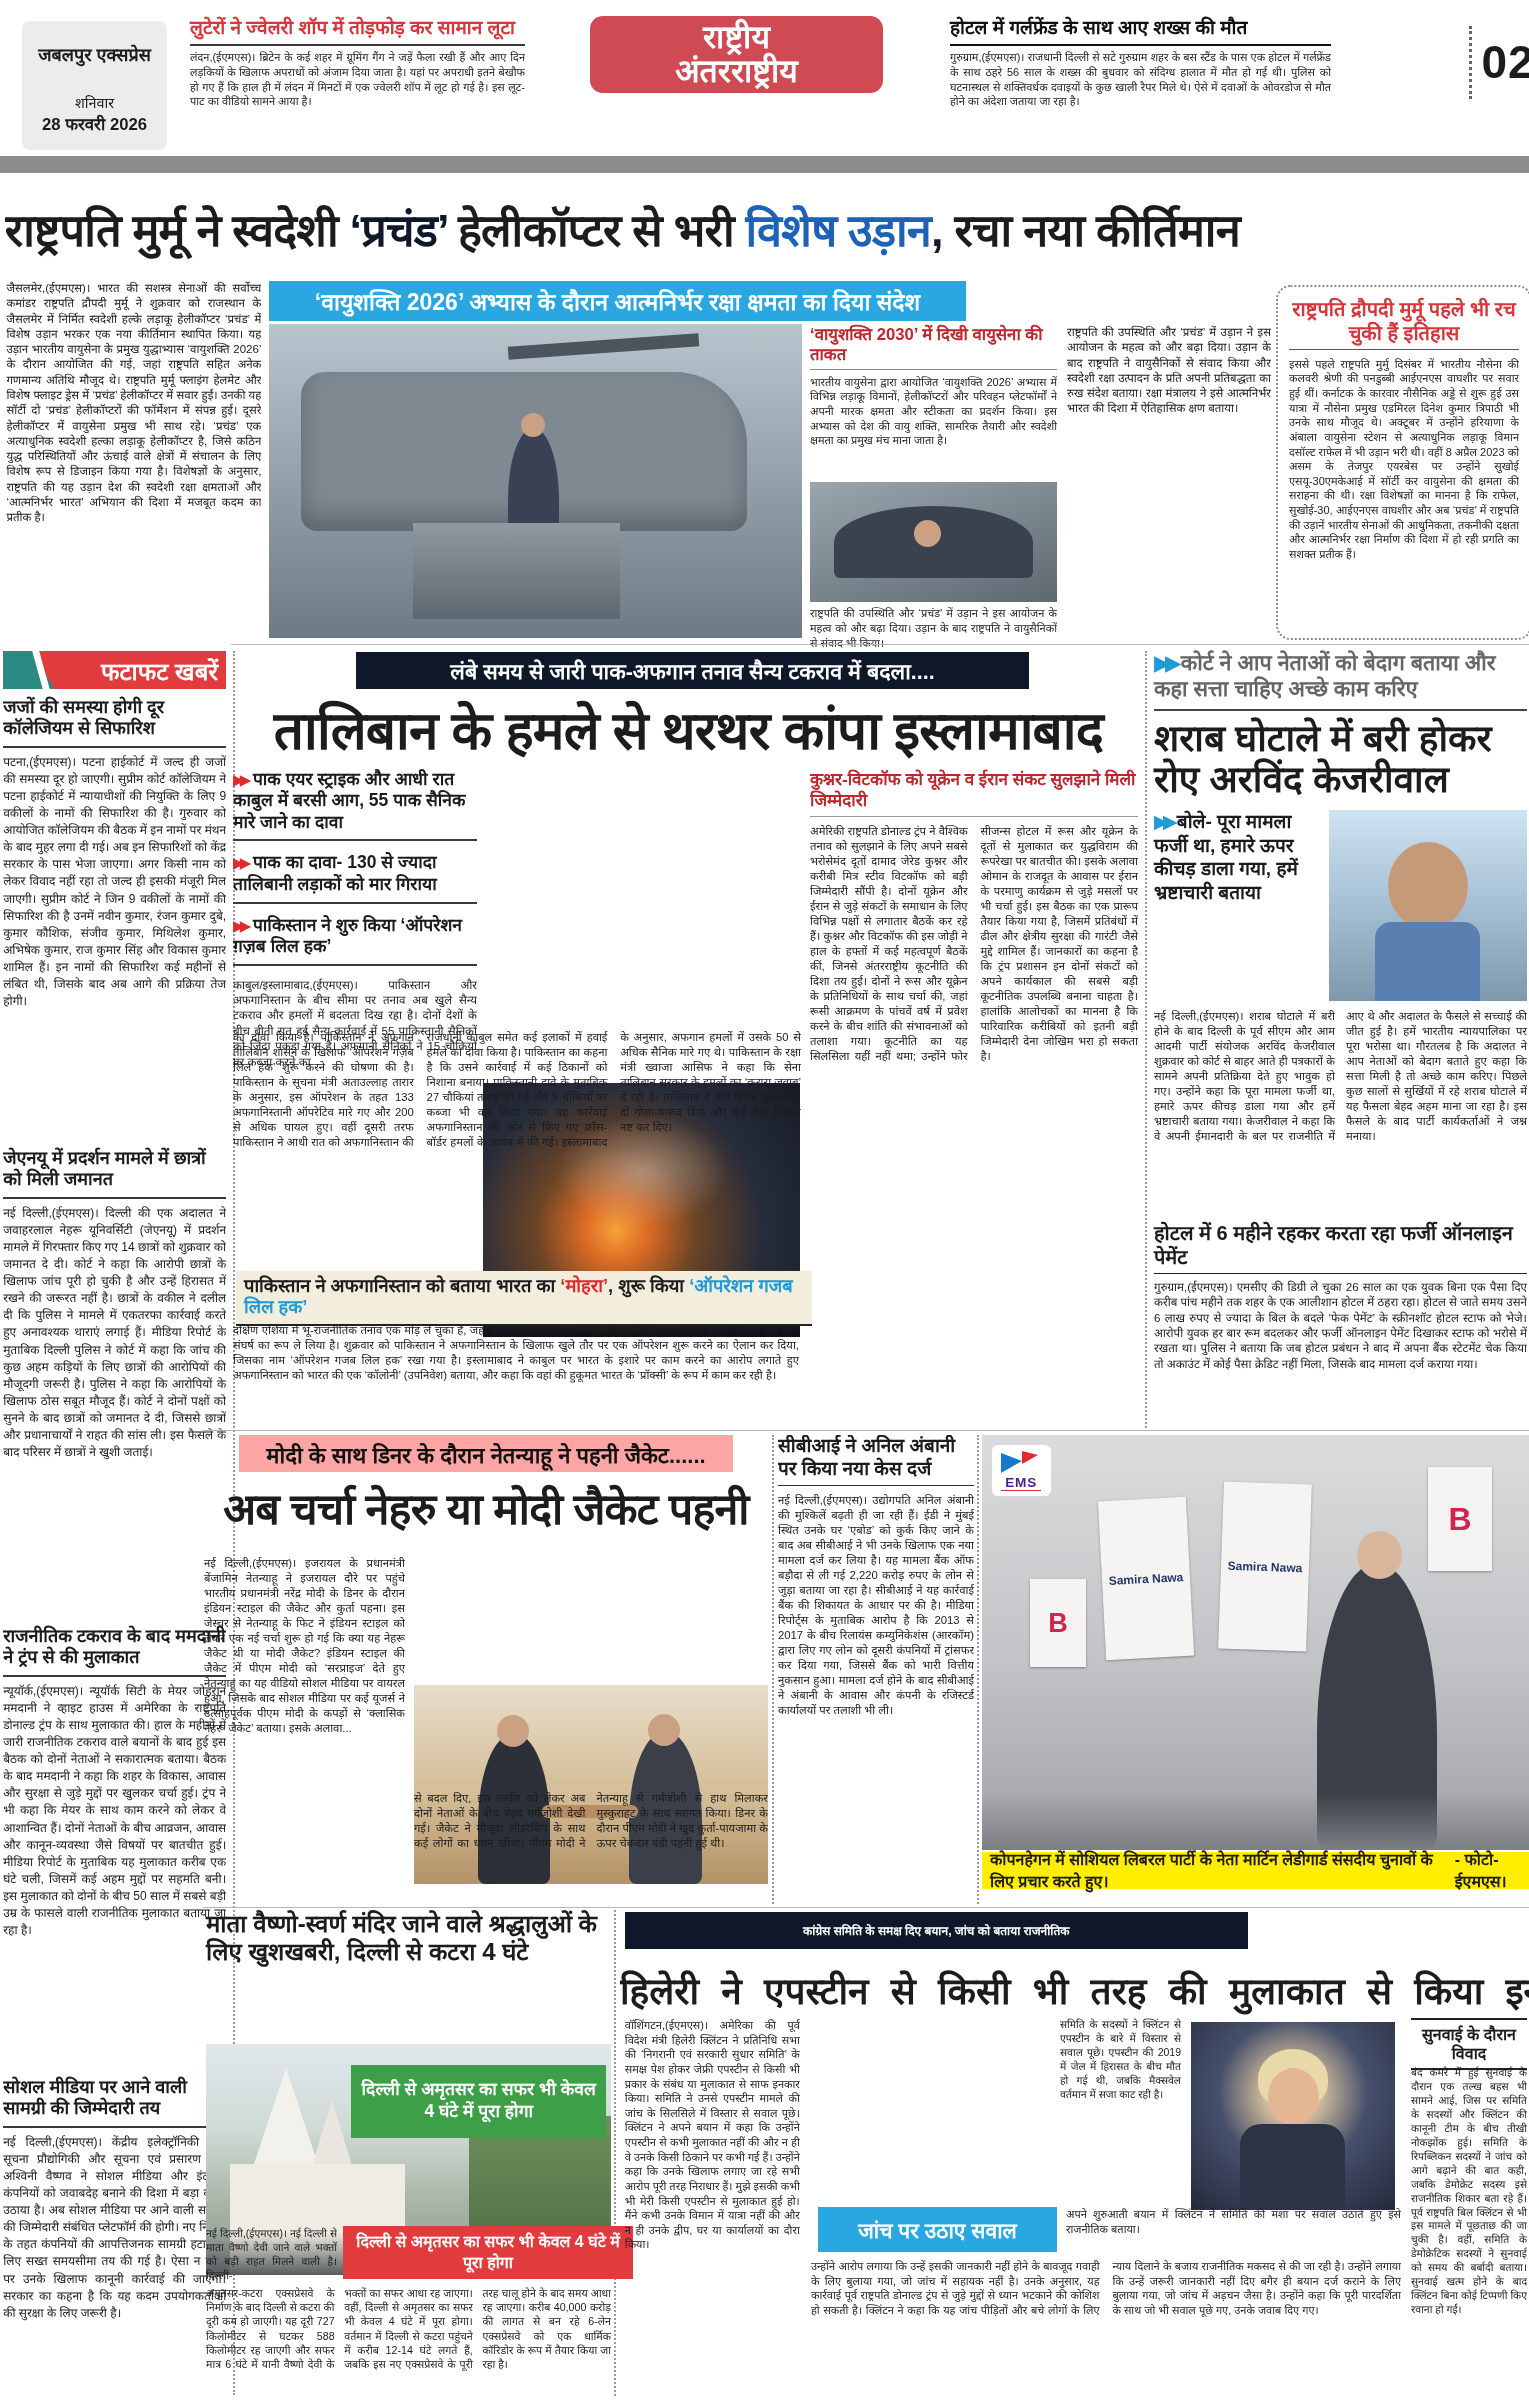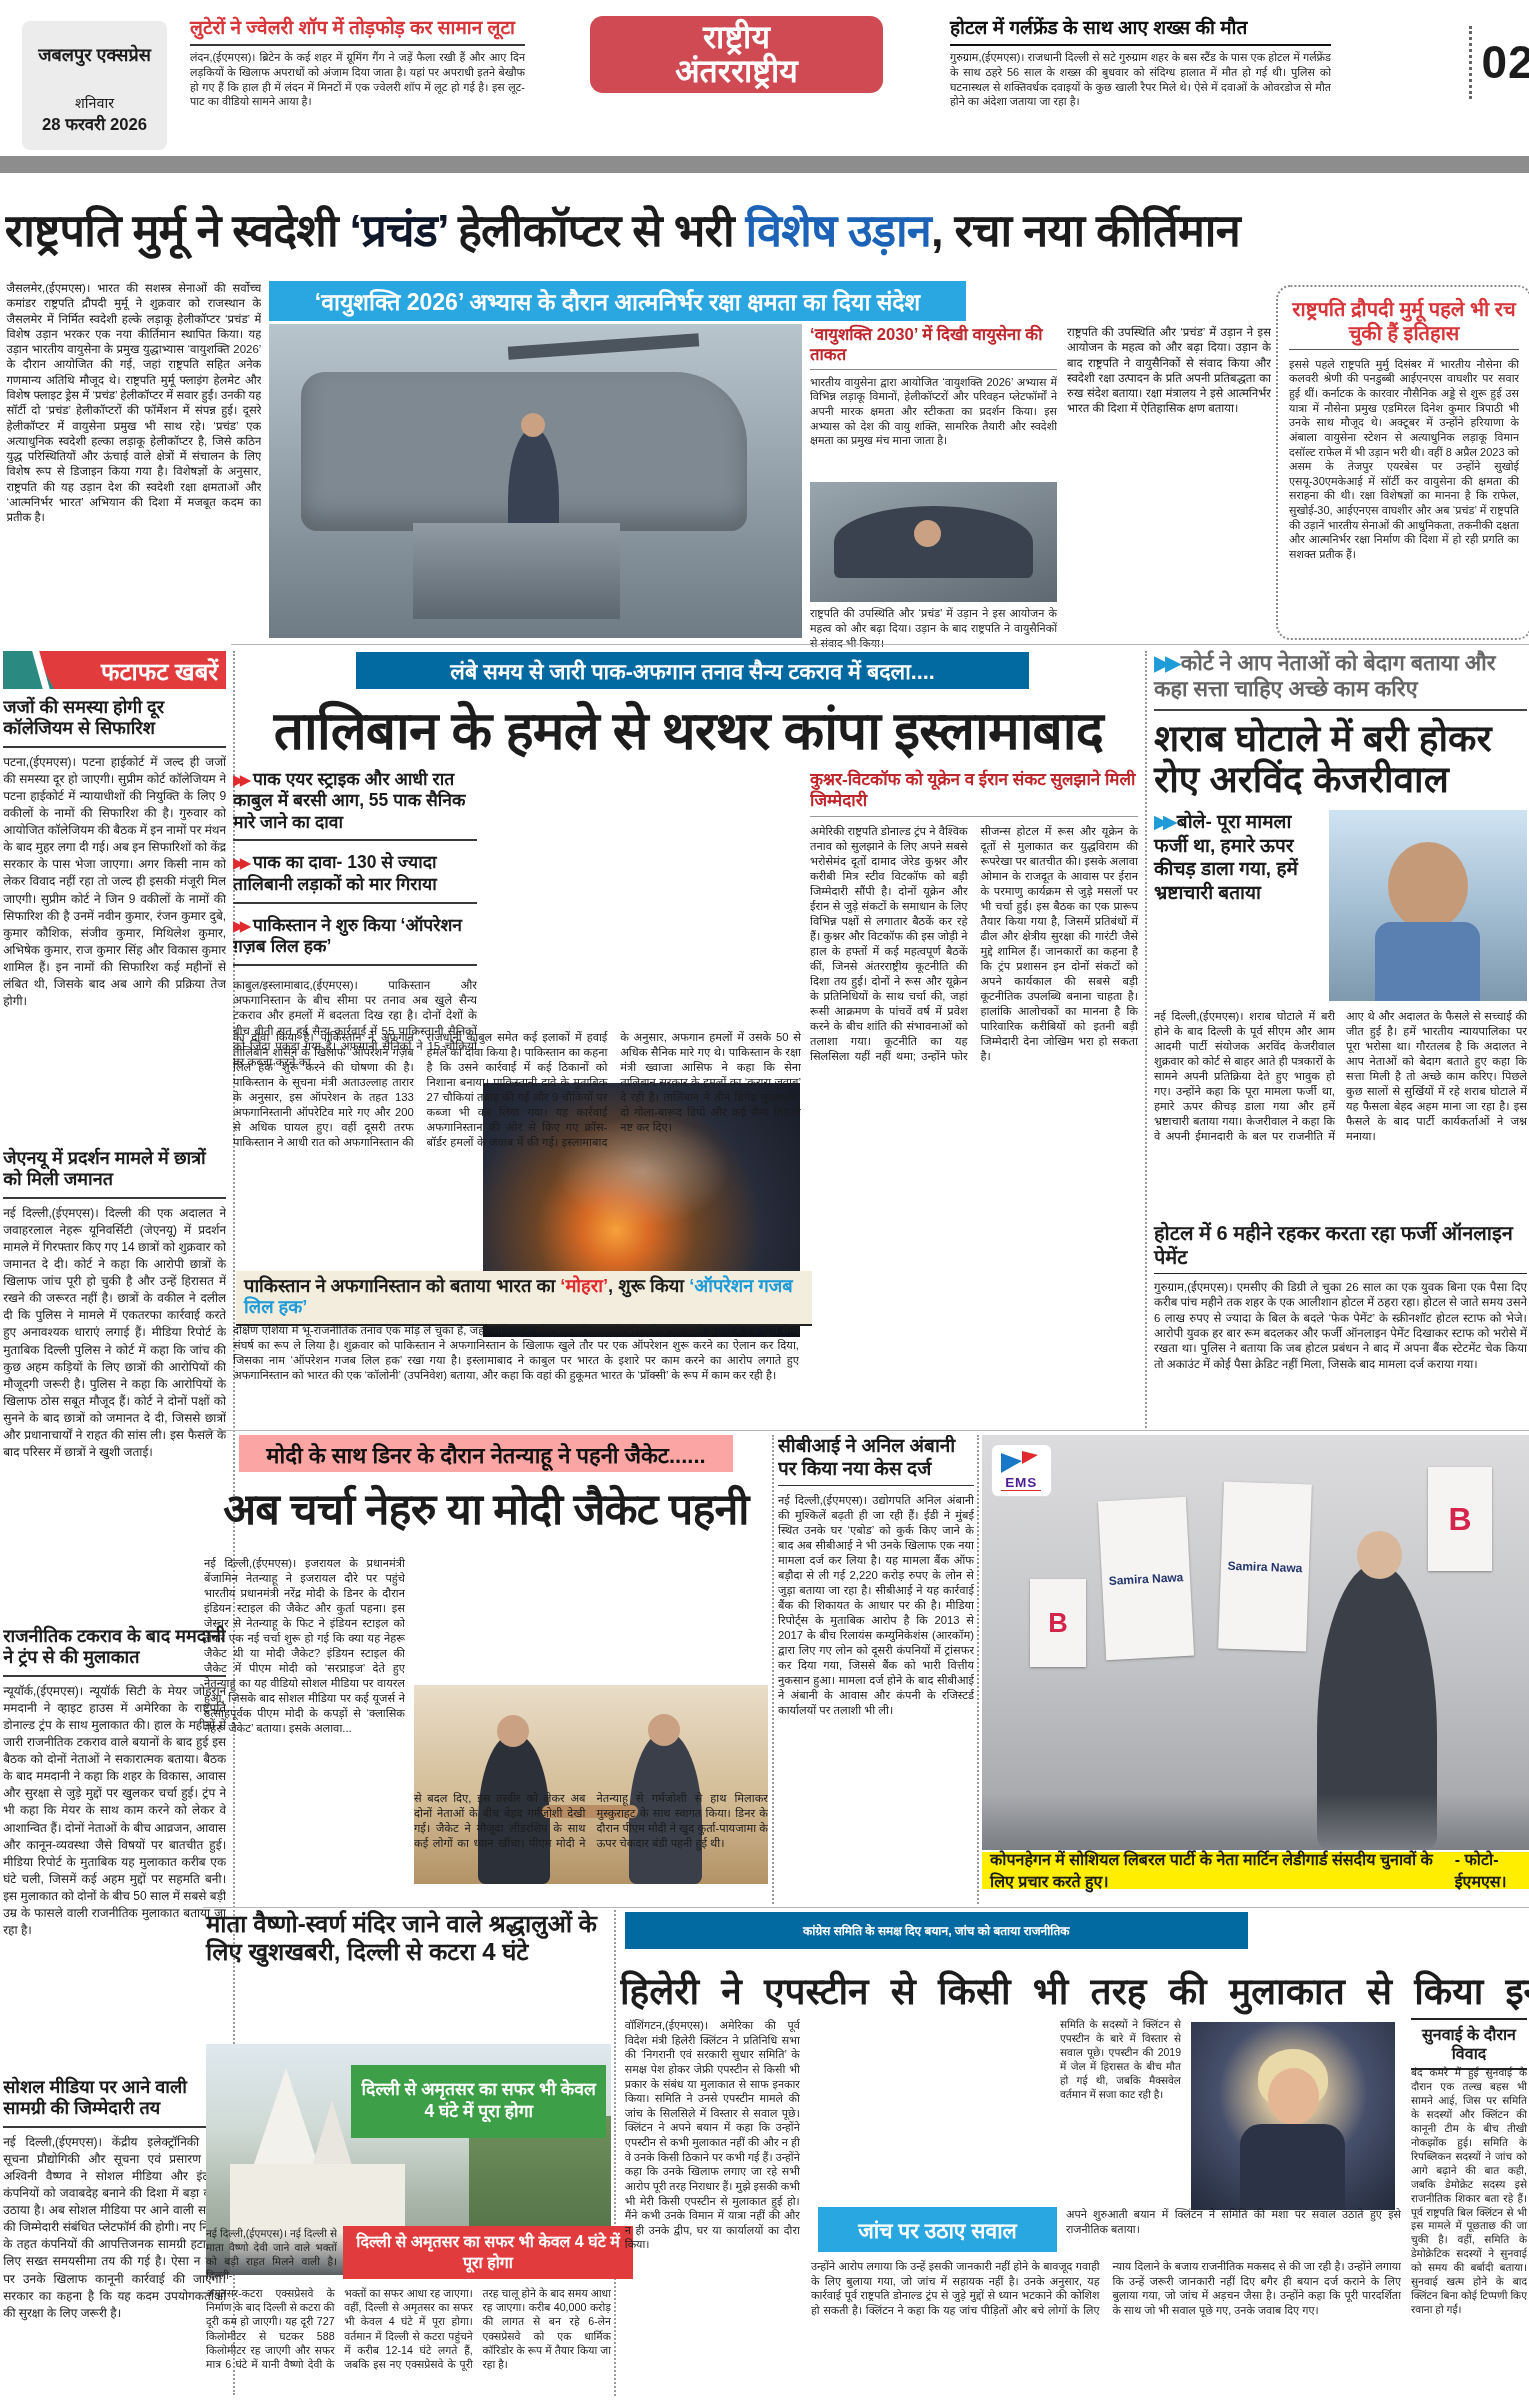--- a/index.html
+++ b/index.html
@@ -31,21 +31,21 @@
   .qn{border-right:2.4px dotted #9a9a9a;padding-right:6.4px;}
   .qn-head{position:relative;background:#e23b3e;height:38px;}
   .qn-tri{position:absolute;left:0;top:0;width:51px;height:38px;background:#2a8a82;
           clip-path:polygon(0 0,58% 0,100% 100%,0 100%);}
   .qn-tri-w{position:absolute;left:29px;top:0;width:17.5px;height:38px;background:#fff;
           clip-path:polygon(0 0,40% 0,100% 100%,60% 100%);}
   .qn-title{position:absolute;right:8px;top:0;height:38px;display:flex;align-items:center;color:#fff;font-size:24px;font-weight:800;}
   .qn-hl{font-size:18px;font-weight:800;line-height:1.18;border-bottom:2.4px solid #3a3a3a;padding:8px 0 6.4px 0;}
   .qn-body{font-size:12px;line-height:1.42;padding-top:6.4px;}
   
-  .kicker-red{background:#0369a1;color:#fff;font-size:21.5px;font-weight:800;}
+  .kicker-red{background:#0f172a;color:#fff;font-size:21.5px;font-weight:800;}
   .tal-hl{font-size:53px;font-weight:800;text-align:center;letter-spacing:-0.8px;white-space:nowrap;}
   .blt{font-size:17.5px;font-weight:800;line-height:1.22;border-bottom:2.4px solid #3a3a3a;padding-bottom:6.4px;margin-bottom:11px;}
   .blt .ic{color:#e02a2d;font-size:15px;letter-spacing:-4.8px;margin-right:6.4px;}
   .hilite{background:#f2eddc;border-bottom:2.4px solid #222;font-size:18.3px;font-weight:800;line-height:1.15;padding:4px 8px;}
   .hilite .r{color:#e02a2d;} .hilite .bl{color:#1f9bd7;}
   .ukr-h{color:#c0272d;font-size:17px;font-weight:800;line-height:1.25;border-bottom:1.6px solid #999;padding-bottom:4.8px;}
   
   .kej-sub{color:#666;font-size:21.5px;font-weight:800;line-height:1.2;border-bottom:2.4px solid #444;padding-bottom:6.4px;}
   .arrow-bl{color:#1f9bd7;letter-spacing:-5.6px;margin-right:4.8px;}
   .kej-hl{font-size:37px;font-weight:800;line-height:1.1;margin-top:8px;}

